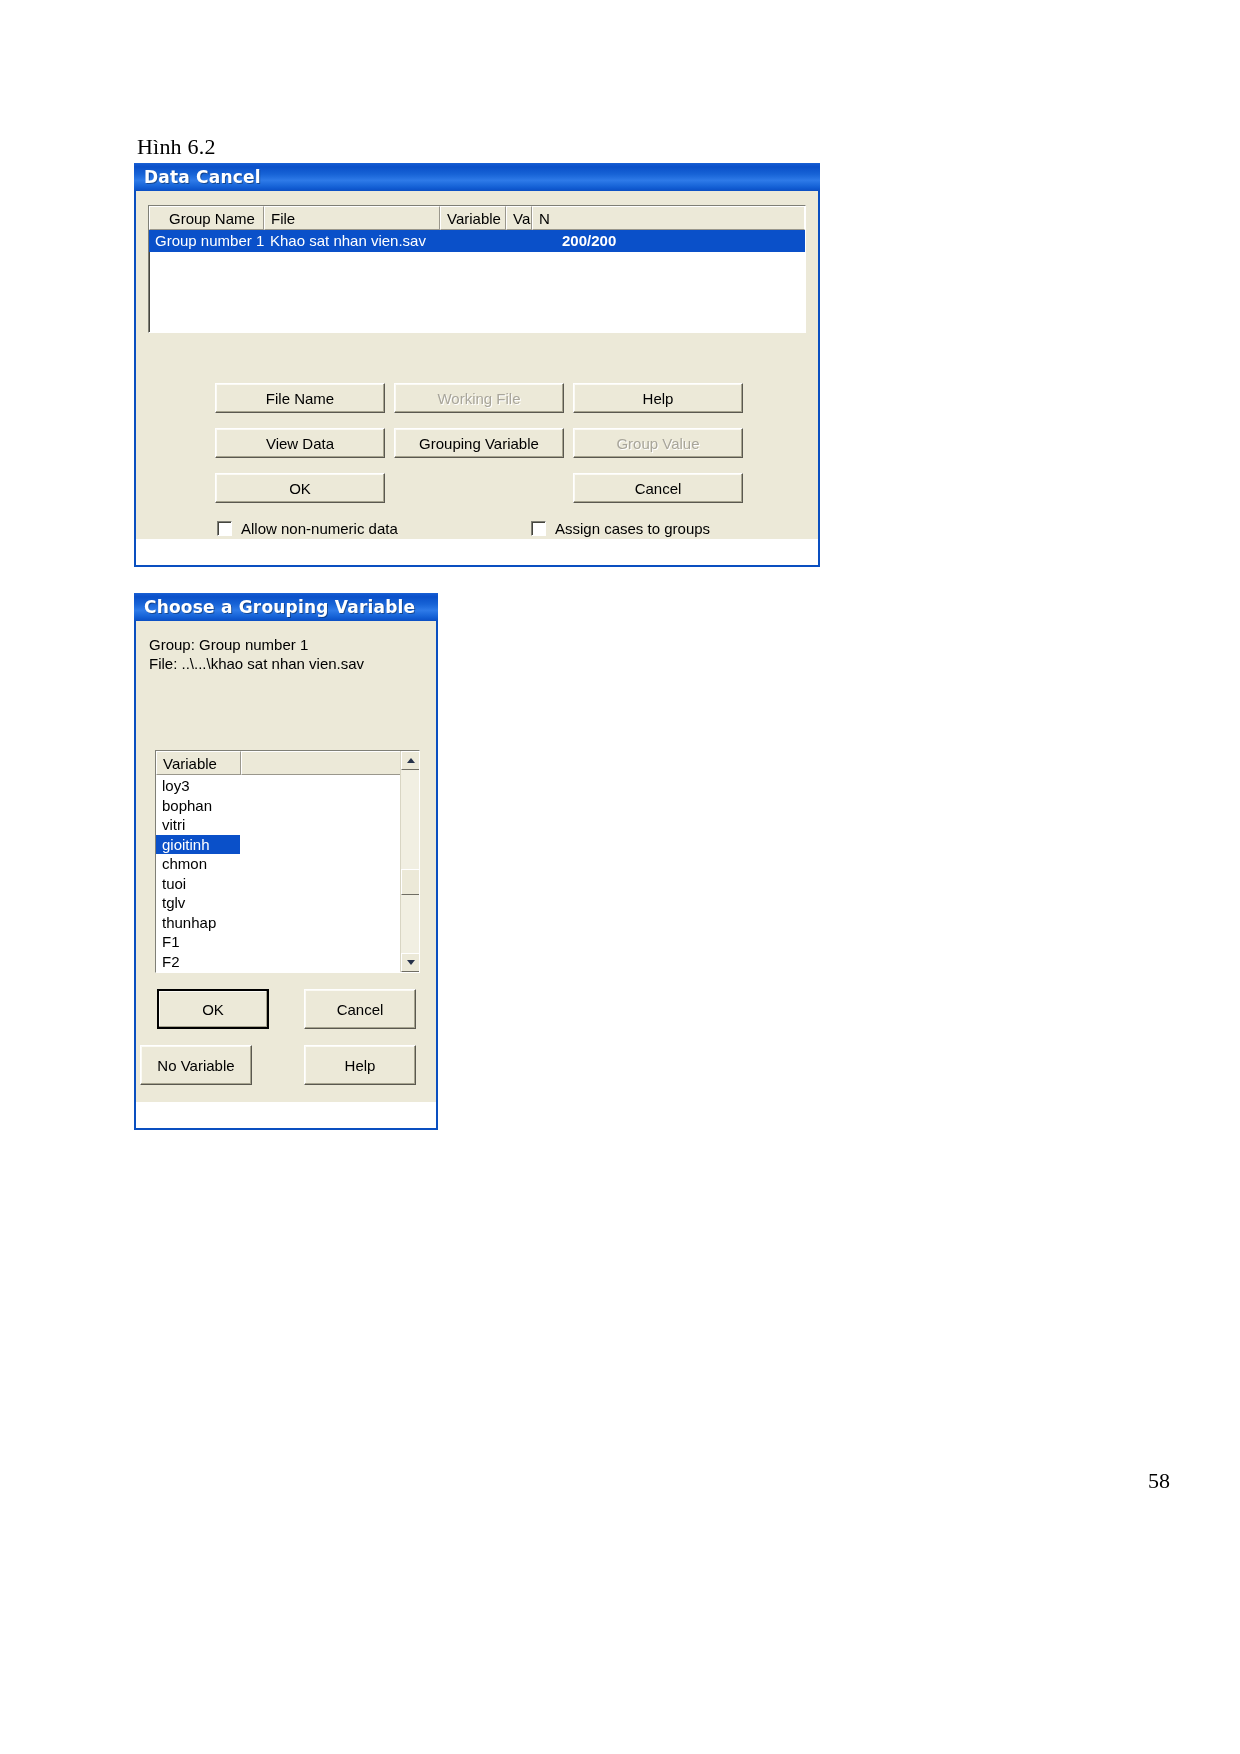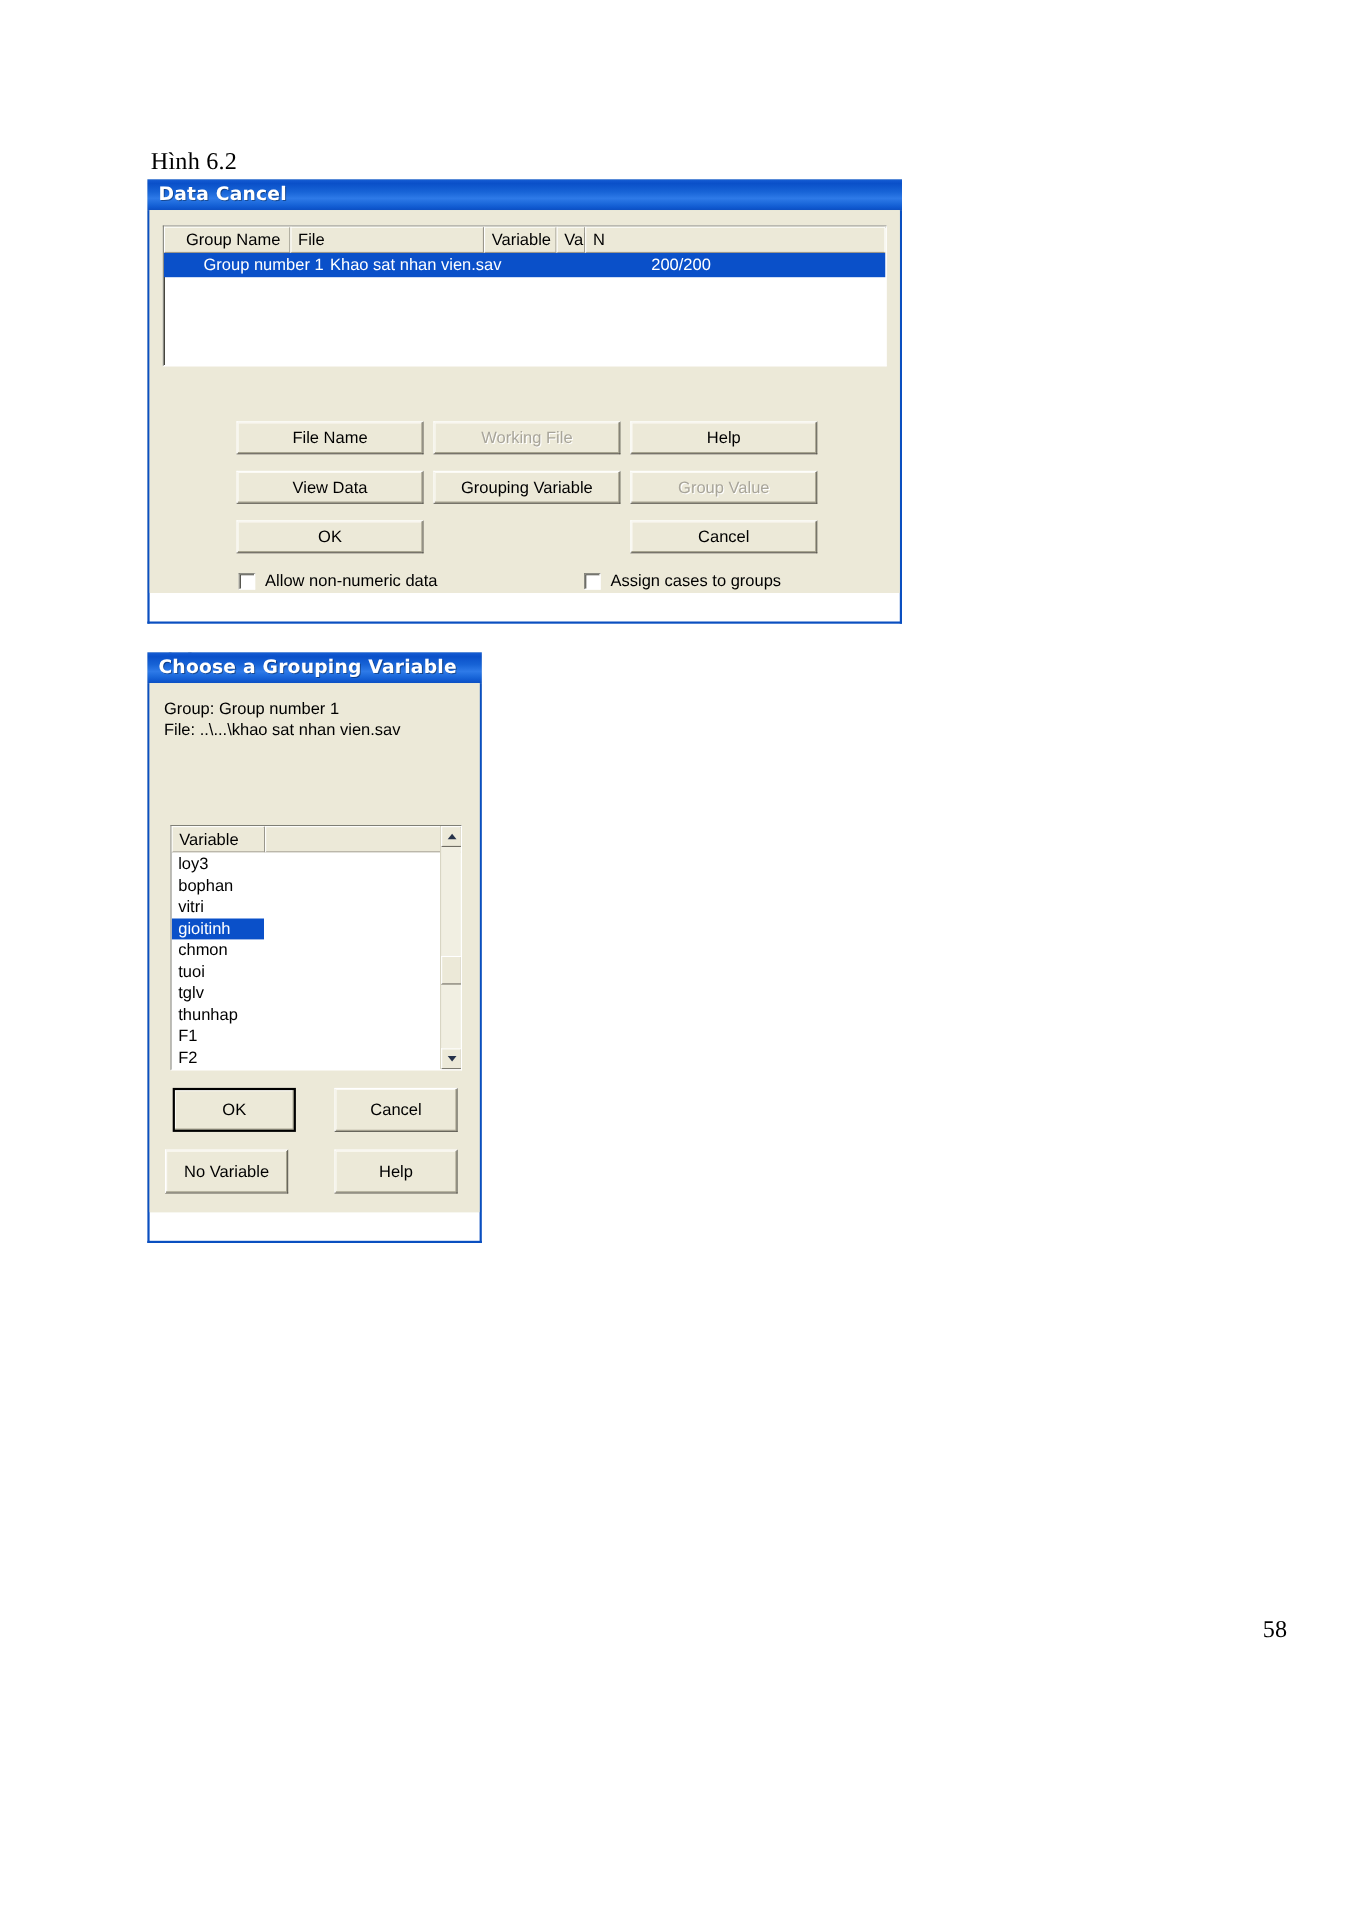--- a/index.html
+++ b/index.html
@@ -170,25 +170,25 @@
 
   
   #dlg-data-files { left: 134px; top: 163px; width: 686px; height: 376px; }
   #dlg-data-files .dialog-body { height: 348px; }
   #df-list { left: 12px; top: 14px; width: 658px; height: 128px; }
   #df-list .col-header .cell:nth-child(1) { width: 115px; padding-left: 19px; }
   #df-list .col-header .cell:nth-child(2) { width: 176px; }
   #df-list .col-header .cell:nth-child(3) { width: 66px; }
   #df-list .col-header .cell:nth-child(4) { width: 26px; }
   #df-list .col-header .cell:nth-child(5) { flex: 1 1 auto; border-right-color: #ffffff; }
-  #df-list .row .cell:nth-child(1) { width: 115px; margin-left: 30px; }
+  #df-list .row .cell:nth-child(1) { width: 115px; }
   #df-list .row .cell:nth-child(2) { width: 176px; }
   #df-list .row .cell:nth-child(3) { width: 66px; }
   #df-list .row .cell:nth-child(4) { width: 50px; }
-  #df-list .row .cell:nth-child(5) { flex: 1 1 auto; }
+  #df-list .row .cell:nth-child(5) { flex: 1 1 auto; font-weight: bold; }
 
   .df-btn { width: 170px; height: 30px; }
   #df-btn-filename    { left: 79px;  top: 192px; }
   #df-btn-workingfile { left: 258px; top: 192px; }
   #df-btn-help        { left: 437px; top: 192px; }
   #df-btn-viewdata    { left: 79px;  top: 237px; }
   #df-btn-grouping    { left: 258px; top: 237px; }
   #df-btn-groupvalue  { left: 437px; top: 237px; }
   #df-btn-ok          { left: 79px;  top: 282px; }
   #df-btn-cancel      { left: 437px; top: 282px; }
@@ -267,21 +267,21 @@
     background: #ece9d8;
     border: 1px solid #ffffff;
     border-right-color: #6f6d63;
     border-bottom-color: #6f6d63;
     box-sizing: border-box;
   }
 
   .gv-btn { width: 112px; height: 40px; }
   #gv-btn-ok      { left: 21px;  top: 368px; }
   #gv-btn-cancel  { left: 168px; top: 368px; }
-  #gv-btn-novar   { left: 14px;  top: 424px; }
+  #gv-btn-novar   { left: 4px;  top: 424px; }
   #gv-btn-help    { left: 168px; top: 424px; }
 </style>
 </head>
 <body>
 
 <div class="caption" id="caption-62">Hình 6.2</div>
 
 <div class="dialog" id="dlg-data-files">
   <div class="titlebar">
     <span class="titlebar-text">Data Cancel</span>

